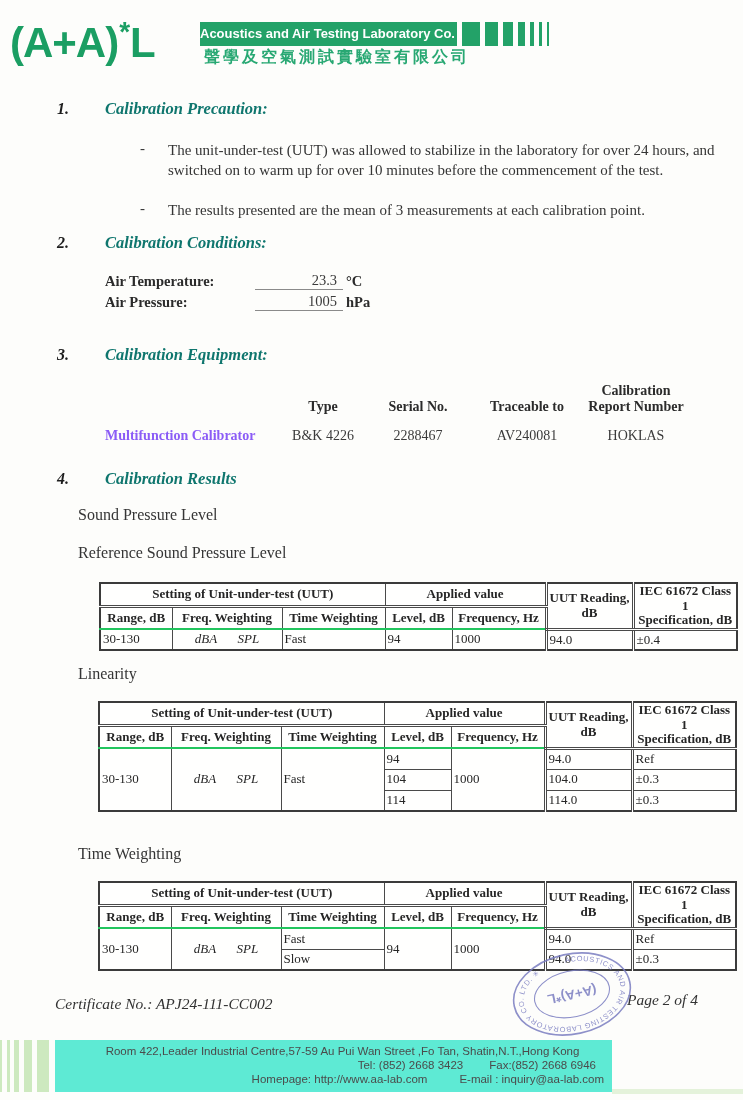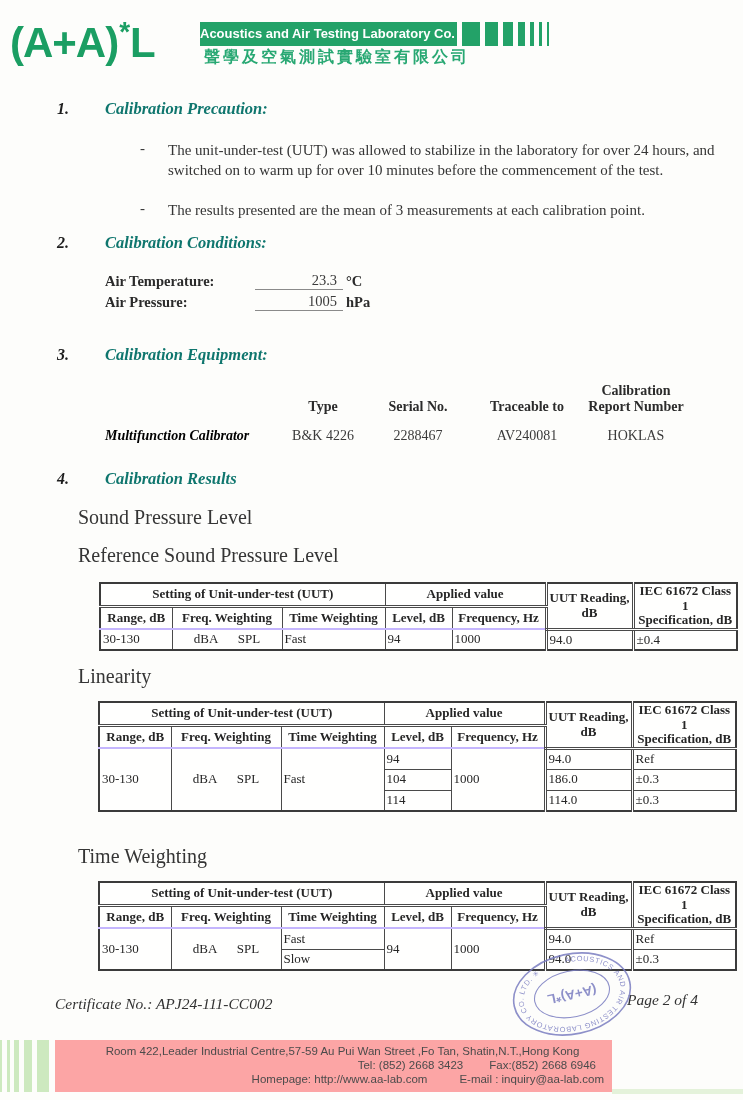--- a/index.html
+++ b/index.html
@@ -45,50 +45,50 @@
   .cond-label { width:150px; font-weight:bold; color:#2b2b2b; }
   .cond-value { width:88px; text-align:right; border-bottom:1px solid #8a8a8a; padding-right:6px; color:#3a3a3a; }
   .cond-unit { font-weight:bold; margin-left:3px; color:#2b2b2b; }
 
   .equip { position:absolute; left:105px; top:381px; width:580px;
            display:grid; grid-template-columns:172px 92px 98px 120px 98px;
            font-size:14px; }
   .equip .hcell { display:flex; align-items:flex-end; justify-content:center; text-align:center;
                   font-weight:bold; min-height:34px; line-height:1.15; color:#2b2b2b; }
   .equip .dcell { margin-top:13px; text-align:center; color:#3a3a3a; }
-  .equip .name  { text-align:left; font-weight:bold; color:#000000;font-style:italic; }
-
-  .sub-label { position:absolute; left:78px; font-size:20px; color:#353535; }
+  .equip .name  { text-align:left; font-weight:bold; color:#8b5cf6; }
+
+  .sub-label { position:absolute; left:78px; font-size:16px; color:#353535; }
 
   
   .rtable { border-collapse:collapse; table-layout:fixed; width:637px; border:2px solid #3b3b3b; background:#fffffe; }
   .rtable th, .rtable td {
     border:1px solid #4a4a4a; padding:0 2px; vertical-align:middle;
     font-size:13px; line-height:1.12; color:#262626;
   }
   .rtable th { font-weight:bold; }
   .rtable tr.h1 > th { height:21px; border-bottom:3px double #4a4a4a; }
-  .rtable tr.h2 > th { height:21px; border-bottom:2px solid #c4b5fd; }
+  .rtable tr.h2 > th { height:21px; border-bottom:2px solid #22c55e; }
   .rtable th.span2 { border-bottom:2px solid #4a4a4a; }
   .rtable .dbl { border-left:3px double #4a4a4a; }
   .rtable tr.dr > td { height:21px; }
-  .split { display:flex; justify-content:space-evenly; }
+  .split { display:flex; justify-content:space-evenly;font-style:italic; }
   .tpos1 { position:absolute; left:99px; top:582px; }
   .tpos2 { position:absolute; left:98px; top:701px; }
   .tpos3 { position:absolute; left:98px; top:881px; }
 
   
   .cert-no { position:absolute; left:55px; top:995px; font-style:italic; font-size:15.5px; color:#333; }
   .page-no { position:absolute; left:627px; top:991px; font-style:italic; font-size:15.5px; color:#333; }
 
   .stamp { position:absolute; left:508px; top:948px; width:128px; height:92px;
            transform:rotate(-12deg); opacity:0.85; }
 
   .footer-block { position:absolute; left:55px; top:1040px; width:557px; height:52px;
-                  background:#fca5a5; font-family:"Liberation Sans", sans-serif;
+                  background:#5eead4; font-family:"Liberation Sans", sans-serif;
                   font-size:11.5px; color:#4b4b4b; padding:5px 6px 0 10px; }
   .f-line1 { text-align:center; padding-left:14px; white-space:nowrap; margin-bottom:2px; }
   .f-line2 { display:flex; justify-content:flex-end; gap:26px; padding-right:10px; margin-bottom:2px; }
   .f-line3 { display:flex; justify-content:flex-end; gap:32px; padding-right:2px; }
   .fbars { position:absolute; left:0; top:1040px; height:52px; width:55px; }
   .fbars i { position:absolute; top:0; height:52px; background:#cde9bf; display:block; }
   .fstrip { position:absolute; left:612px; top:1089px; width:131px; height:5px; background:#e4f2da; }
 </style>
 </head>
 <body>
@@ -237,21 +237,21 @@
               </div>
             </td>
         <td rowspan="3">Fast</td>
         <td>94</td>
         <td rowspan="3">1000</td>
         <td class="dbl">94.0</td>
         <td class="dbl">Ref</td>
       </tr>
       <tr class="dr">
         <td>104</td>
-        <td class="dbl">186.0</td>
+        <td class="dbl">104.0</td>
         <td class="dbl">±0.3</td>
       </tr>
       <tr class="dr">
         <td>114</td>
         <td class="dbl">114.0</td>
         <td class="dbl">±0.3</td>
       </tr>
     </tbody>
       </table>
   </div>

